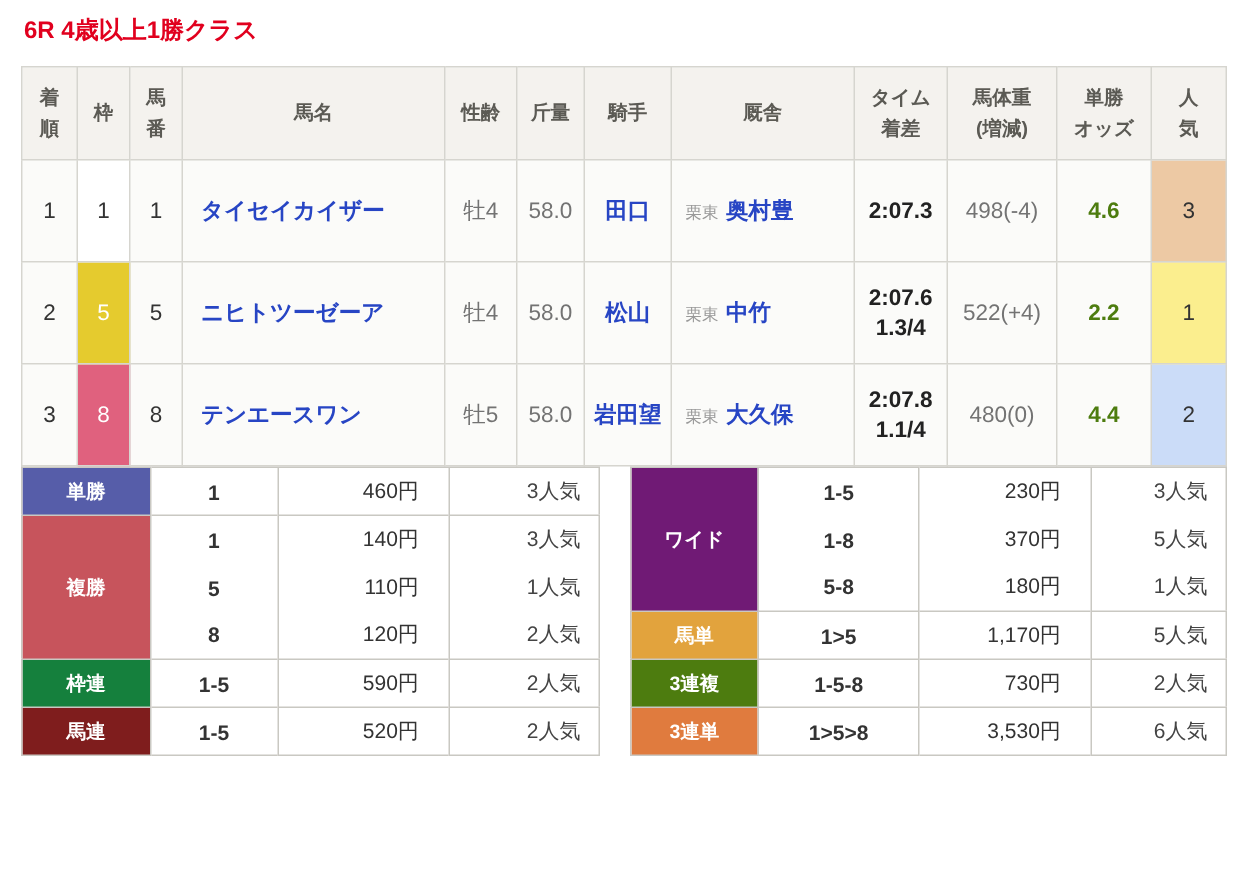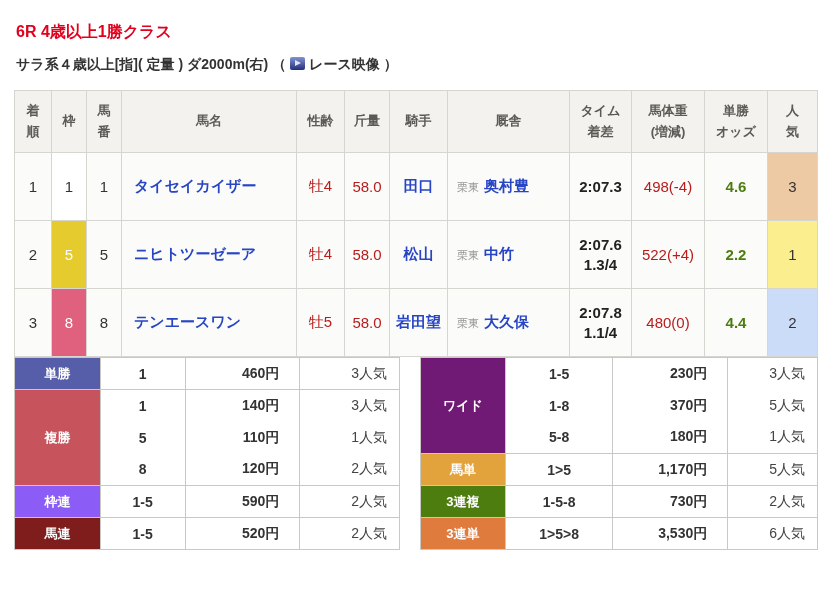--- a/index.html
+++ b/index.html
@@ -1,68 +1,63 @@
 <!DOCTYPE html>
 <html><head>
 <meta charset="utf-8">
 <style>
   * { box-sizing: border-box; margin: 0; padding: 0; }
   html, body { width: 832px; height: 594px; background: #fff; overflow: hidden; }
   body { font-family: "Liberation Sans", "DejaVu Sans", sans-serif; color: #333; }
-  .page { padding: 20px 14px 0 14px; }
+  .page { padding: 8px 14px 0 14px; }
 
   .race-title { font-size: 16px; font-weight: bold; color: #e1001e; margin: 2px 0 13px 2px; }
   .subtitle { font-size: 14px; font-weight: bold; color: #333; margin: 0 0 16px 2px; }
   .vicon { display: inline-block; width: 15px; height: 13px; border-radius: 2px;
            background: linear-gradient(180deg, #8193d2 0%, #55 60%, #22307c 100%);
            background: linear-gradient(180deg, #8193d2 0%, #22307c 100%);
            position: relative; vertical-align: -1px; margin: 0 4px; }
   .vtri { position: absolute; left: 5px; top: 3px; width: 0; height: 0;
           border-left: 6px solid #dde4f8; border-top: 3.5px solid transparent; border-bottom: 3.5px solid transparent; }
   .video-link { color: #333; text-decoration: none; }
 
   table.results { border-collapse: collapse; table-layout: fixed; width: 804px; font-size: 15px; }
   .results th { background: #f4f2ee; border: 1px solid #d6d5cf; color: #5b5a54; font-size: 13px;
                 font-weight: bold; height: 62px; white-space: pre-line; line-height: 1.55;
                 text-align: center; vertical-align: middle; }
   .results td { background: #fbfbf9; border: 1px solid #d6d5cf; height: 68px; text-align: center;
                 vertical-align: middle; color: #333; }
   .results td.horse { text-align: left; padding-left: 12px; }
   .results td.stable { text-align: left; padding-left: 9px; }
-  .results td.sexage, .results td.carry, .results td.hw { color: #b91c1c; }
+  .results td.sexage, .results td.carry, .results td.hw { color: #737373; }
   .results td.time { font-weight: bold; color: #222; white-space: pre-line; line-height: 1.3; }
   .results td.odds { font-weight: bold; color: #4d7c0f; }
   a.link { color: #2745c4; font-weight: bold; text-decoration: none; }
   .region { font-size: 11px; color: #999; margin-right: 5px; }
 
   .detail-row { width: 804px; text-align: right; margin: 14px 0 20px 0; font-size: 14px; font-weight: bold; }
   .detail-link { color: #2b2b2b; text-decoration: none; }
   .detail-arrow { font-size: 11px; margin-left: 6px; color: #2b2b2b; }
 
   .payout-wrap { display: flex; gap: 20px; align-items: flex-start; }
   table.pay { border-collapse: collapse; table-layout: fixed; font-size: 14px; border: 1px solid #c9c8c2; }
   .pay th { color: #fff; font-size: 13px; font-weight: bold; text-align: center; vertical-align: middle; }
   .pay td { height: 32px; vertical-align: middle; color: #333; border-left: 1px solid #c9c8c2; }
   .pay tr.gs th, .pay tr.gs td { border-top: 1px solid #c9c8c2; }
   .pay td.combo { text-align: center; font-weight: bold; }
-  .pay td.amount { text-align: right; padding-right: 20px; font-weight: bold; }
+  .pay td.amount { text-align: right; padding-right: 20px; font-weight: normal; }
   .pay td.ppop { text-align: right; padding-right: 12px; font-weight: normal; color: #444; }
 </style>
 </head>
 <body>
 
 <div class="page">
 
   <div class="race-title">6R 4歳以上1勝クラス</div>
 
-  <div class="subtitle">
-    <span>サラ系４歳以上[指]( 定量 ) ダ2000m(右)</span>
-    <span>（</span><span class="vicon"><span class="vtri"></span></span><a class="video-link" href="#">レース映像</a>
-    <span>）</span>
-  </div>
 
   <table class="results">
     <colgroup>
       <col style="width:37px">
         <col style="width:35px">
         <col style="width:35px">
         <col style="width:175px">
       <col style="width:48px">
         <col style="width:45px">
         <col style="width:58px">
@@ -167,21 +162,21 @@
         <td class="combo">5</td>
         <td class="amount">110円</td>
         <td class="ppop">1人気</td>
       </tr>
       <tr>
         <td class="combo">8</td>
         <td class="amount">120円</td>
         <td class="ppop">2人気</td>
       </tr>
       <tr class="gs">
-        <th style="background-color: #8b5cf6;">枠連</th>
+        <th style="background-color: #15803d;">枠連</th>
         <td class="combo">1-5</td>
         <td class="amount">590円</td>
         <td class="ppop">2人気</td>
       </tr>
       <tr class="gs">
         <th style="background-color: #7f1d1d;">馬連</th>
         <td class="combo">1-5</td>
         <td class="amount">520円</td>
         <td class="ppop">2人気</td>
       </tr>

